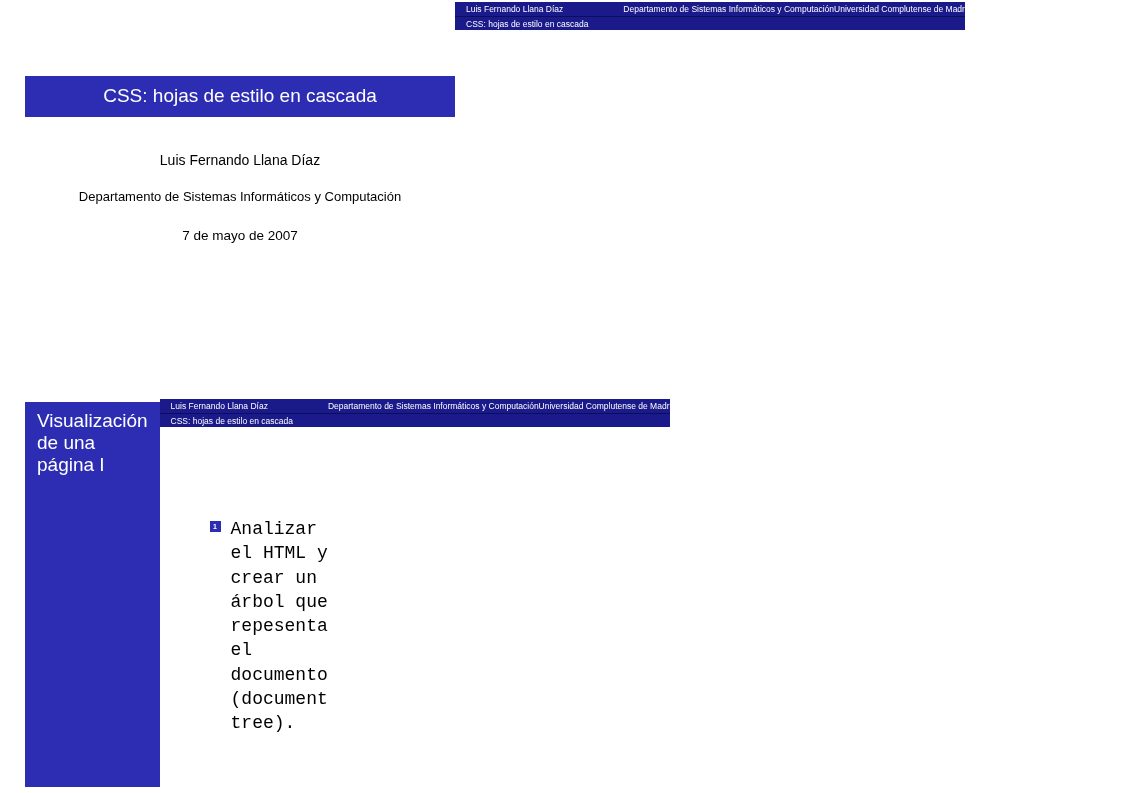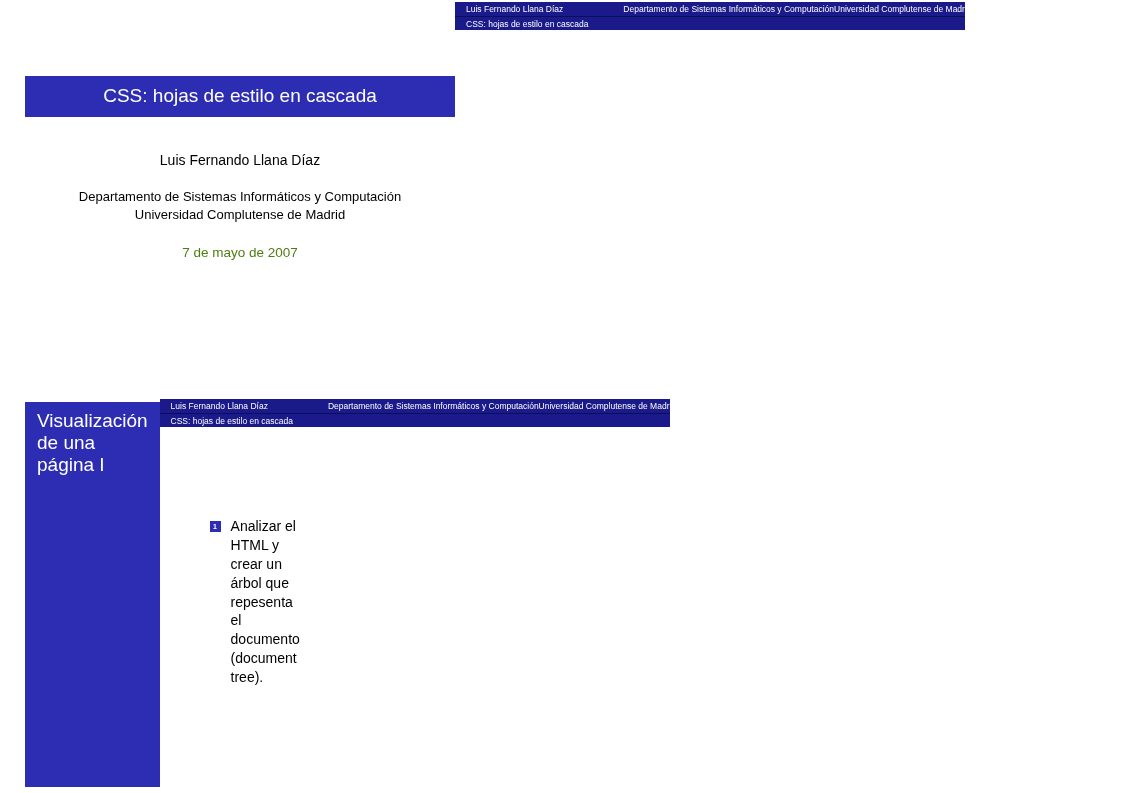--- a/index.html
+++ b/index.html
@@ -57,21 +57,21 @@
   .dept {
     margin-top: 20px;
     font-size: 13px;
     color: #000;
     text-align: center;
     line-height: 1.35;
   }
   .date {
     margin-top: 22px;
     font-size: 13.5px;
-    color: #4d7c0f;
+    color: #000000;
   }
 
   
   .section-header {
     background: #2d2db3;
     color: #ffffff;
     width: 100%;
     padding: 8px 12px 9px;
     font-size: 19px;
     font-weight: 400;
@@ -100,23 +100,24 @@
     color: #ffffff;
     font-size: 7px;
     font-weight: 700;
     display: flex;
     align-items: center;
     justify-content: center;
     margin-top: 4px;
     font-family: Arial, sans-serif;
   }
   .item-text {
-    font-size: 14px;
+    font-size: 18px;
     line-height: 1.35;
     color: #000;
+    font-family: Liberation Mono, monospace;
   }
 
   
   .footer {
     width: 100%;
   }
   .footer-row {
     background: #1a1a8a;
     color: #ffffff;
     font-size: 8.5px;
@@ -144,21 +145,20 @@
   <div class="topbars">
     <div class="bar bar-thick"></div>
     <div class="bar bar-thin"></div>
   </div>
 
   <div class="title-area">
     <div class="title-box">CSS: hojas de estilo en cascada</div>
     <div class="author">Luis Fernando Llana Díaz</div>
     <div class="dept">
       <div>Departamento de Sistemas Informáticos y Computación</div>
-      <div>Universidad Complutense de Madrid</div>
     </div>
     <div class="date">7 de mayo de 2007</div>
   </div>
 
   <div class="footer">
     <div class="footer-row top">
       <span class="footer-author">Luis Fernando Llana Díaz</span>
       <span class="footer-dept">Departamento de Sistemas Informáticos y ComputaciónUniversidad Complutense de Madrid</span>
     </div>
     <div class="footer-row bottom">

